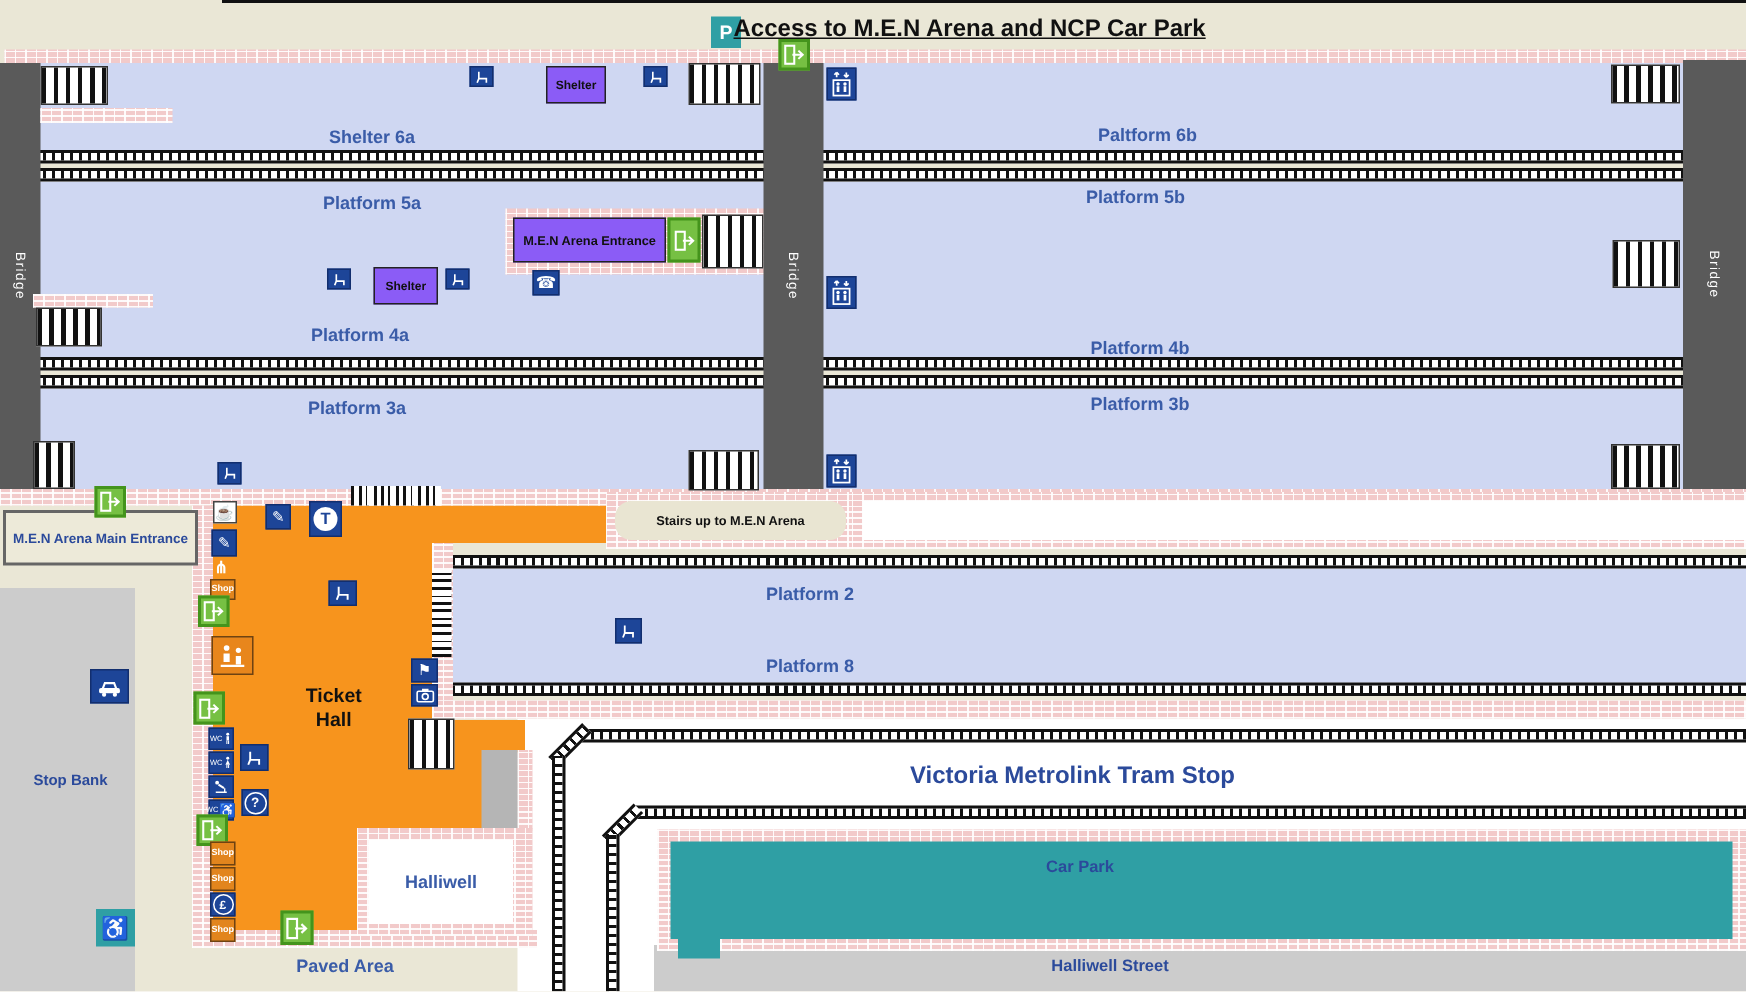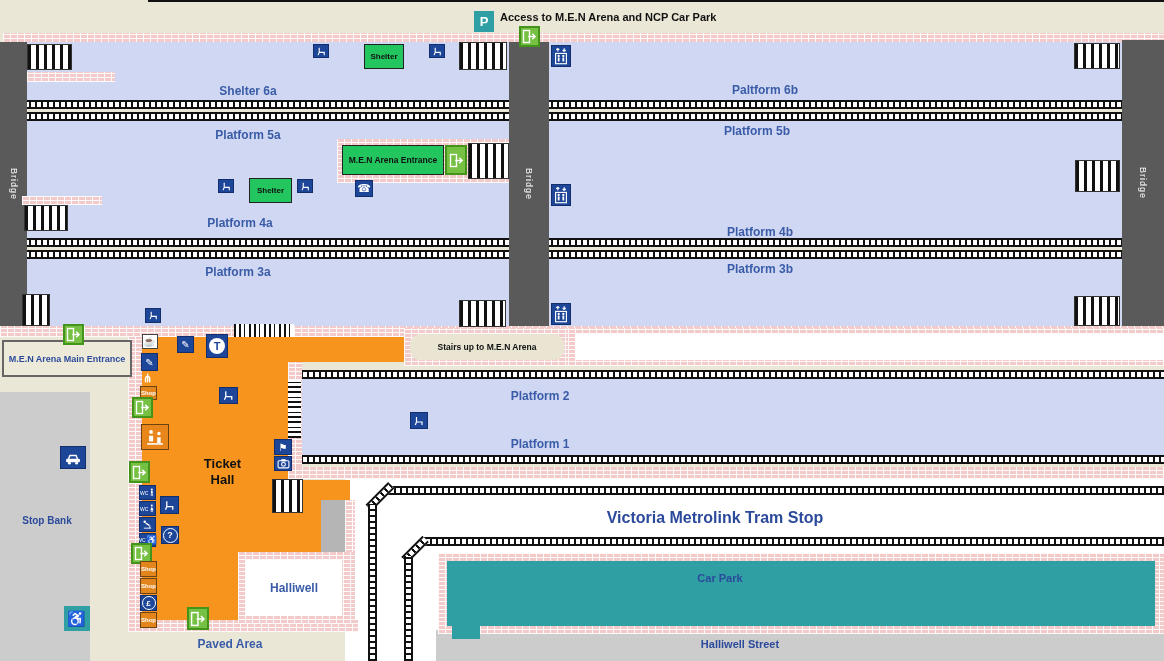--- a/index.html
+++ b/index.html
@@ -27,21 +27,21 @@
   .gates-v{background:#fff;background-image:repeating-linear-gradient(0deg,transparent 0 11px,#fff 11px 15px),
            repeating-linear-gradient(0deg,#111 0 2px,transparent 2px 5px);z-index:8;}
   .icon{display:flex;align-items:center;justify-content:center;z-index:9;}
   .i-blue{background:#1d4598;border:1px solid #122e6e;color:#fff;}
   .i-green{background:#76c043;border:2px solid #44941c;}
   .i-teal{background:#2f9fa4;color:#fff;}
   .i-shop{background:#e2851d;border:1px solid #6e4312;color:#fff;font-size:6px;font-weight:bold;}
   .i-white{background:#fff;border:1px solid #444;color:#13306e;}
   .plabel{color:#3a5ca8;font-weight:bold;font-size:12px;text-align:center;white-space:nowrap;z-index:5;}
   .navytxt{color:#2b4a9b;font-weight:bold;z-index:9;}
-  .shelter{background:#22c55e;border:1px solid #222;color:#111;font-weight:bold;
+  .shelter{background:#8b5cf6;border:1px solid #222;color:#111;font-weight:bold;
            display:flex;align-items:center;justify-content:center;z-index:7;}
   .orange{background:#f7941d;z-index:2;}
   .z1{z-index:1}.z2{z-index:2}.z4{z-index:4}.z5{z-index:5}.z7{z-index:7}.z9{z-index:9}.z10{z-index:10}
   .tc{text-align:center;}
   svg{display:block;}
 </style>
 </head>
 <body>
 
 <div class="map">
@@ -67,21 +67,21 @@
   <div class="abs bridge" style="left:509px;top:42px;width:40px;height:284px;">
       <span>Bridge</span>
     </div>
   <div class="abs bridge" style="left:1122px;top:40px;width:42px;height:286px;">
       <span>Bridge</span>
     </div>
 
   <div class="abs icon i-teal" style="left:474px;top:11px;width:20px;height:21px;font-weight:bold;font-size:13px;">
       <span>P</span>
     </div>
-  <div class="abs" style="left:500px;top:11px;font-size:11px;font-weight:bold;color:#111;white-space:nowrap;z-index:9;">Access to M.E.N Arena and NCP Car Park</div>
+  <div class="abs" style="left:489px;top:11px;font-size:16px;font-weight:bold;color:#111;white-space:nowrap;z-index:9;text-decoration:underline;">Access to M.E.N Arena and NCP Car Park</div>
   <div class="abs icon i-green z10" style="left:519px;top:26px;width:21px;height:21px;">
     <svg viewBox="0 0 12 12" width="15" height="15">
         <rect x="1.2" y="1.2" width="4.8" height="9.6" fill="none" stroke="#fff" stroke-width="1.1"></rect>
         <path d="M5 6h5.2M8.2 3.8L10.5 6 8.2 8.2" stroke="#fff" stroke-width="1.1" fill="none"></path>
       </svg>
   </div>
 
   <div class="abs stairs" style="left:27px;top:44px;width:45px;height:26px;"></div>
   <div class="abs pink z7" style="left:27px;top:72px;width:88px;height:10px;"></div>
   <div class="abs plabel" style="left:173px;top:84px;width:150px;">Shelter 6a</div>
@@ -329,21 +329,21 @@
   <div class="abs white z7" style="left:575px;top:334px;width:589px;height:26px;"></div>
 
   <div class="abs track-h" style="left:295px;top:370px;width:869px;"></div>
   <div class="abs plat z2" style="left:295px;top:379px;width:869px;height:77px;"></div>
   <div class="abs plabel" style="left:465px;top:389px;width:150px;">Platform 2</div>
   <div class="abs icon i-blue" style="left:410px;top:412px;width:18px;height:17px;">
       <svg viewBox="0 0 12 12" width="12" height="12">
         <path d="M3.5 2v5h5.5v3M3.5 7l-1.2 3" stroke="#fff" stroke-width="1.2" fill="none"></path>
       </svg>
     </div>
-  <div class="abs plabel" style="left:465px;top:437px;width:150px;">Platform 1</div>
+  <div class="abs plabel" style="left:465px;top:437px;width:150px;">Platform 8</div>
   <div class="abs track-h" style="left:295px;top:455px;width:869px;"></div>
   <div class="abs pink z4" style="left:288px;top:467px;width:876px;height:12px;"></div>
 
   <div class="abs track-h" style="left:388px;top:486px;width:776px;"></div>
   <div class="abs track-diag" style="left:364px;top:492px;width:32px;"></div>
   <div class="abs track-v" style="left:368px;top:504px;height:157px;"></div>
   <div class="abs navytxt tc" style="left:540px;top:509px;width:350px;font-size:16px;z-index:9;">Victoria Metrolink Tram Stop</div>
   <div class="abs track-h" style="left:424px;top:537px;width:740px;"></div>
   <div class="abs track-diag" style="left:400px;top:545px;width:30px;"></div>
   <div class="abs track-v" style="left:404px;top:556px;height:105px;"></div>

